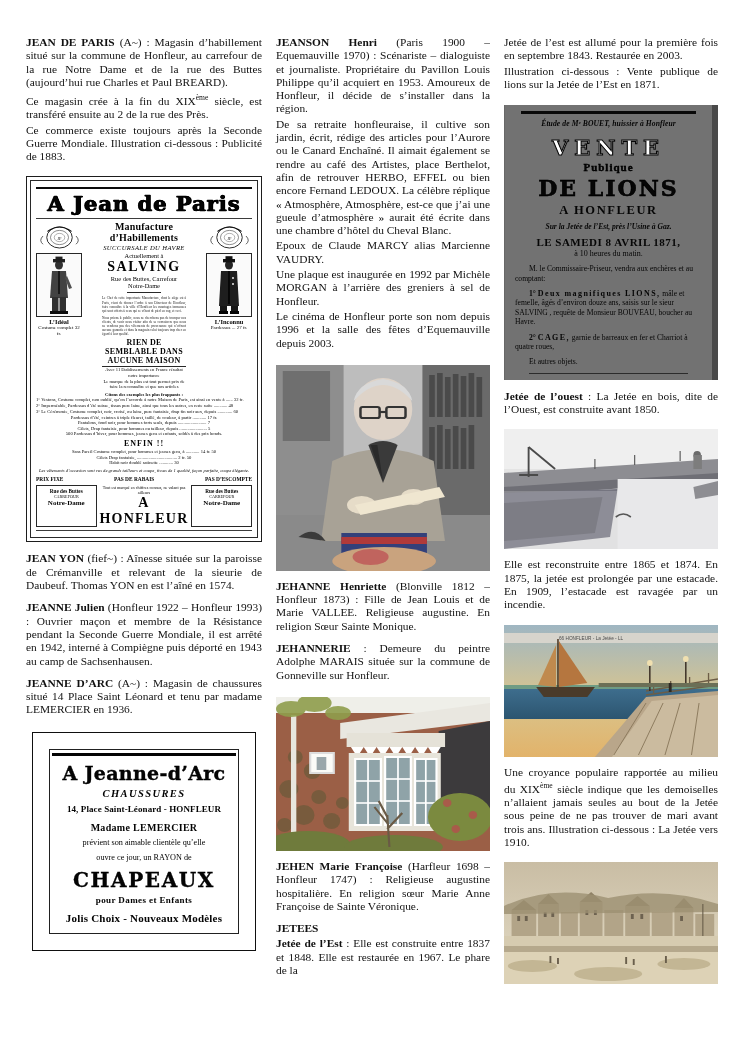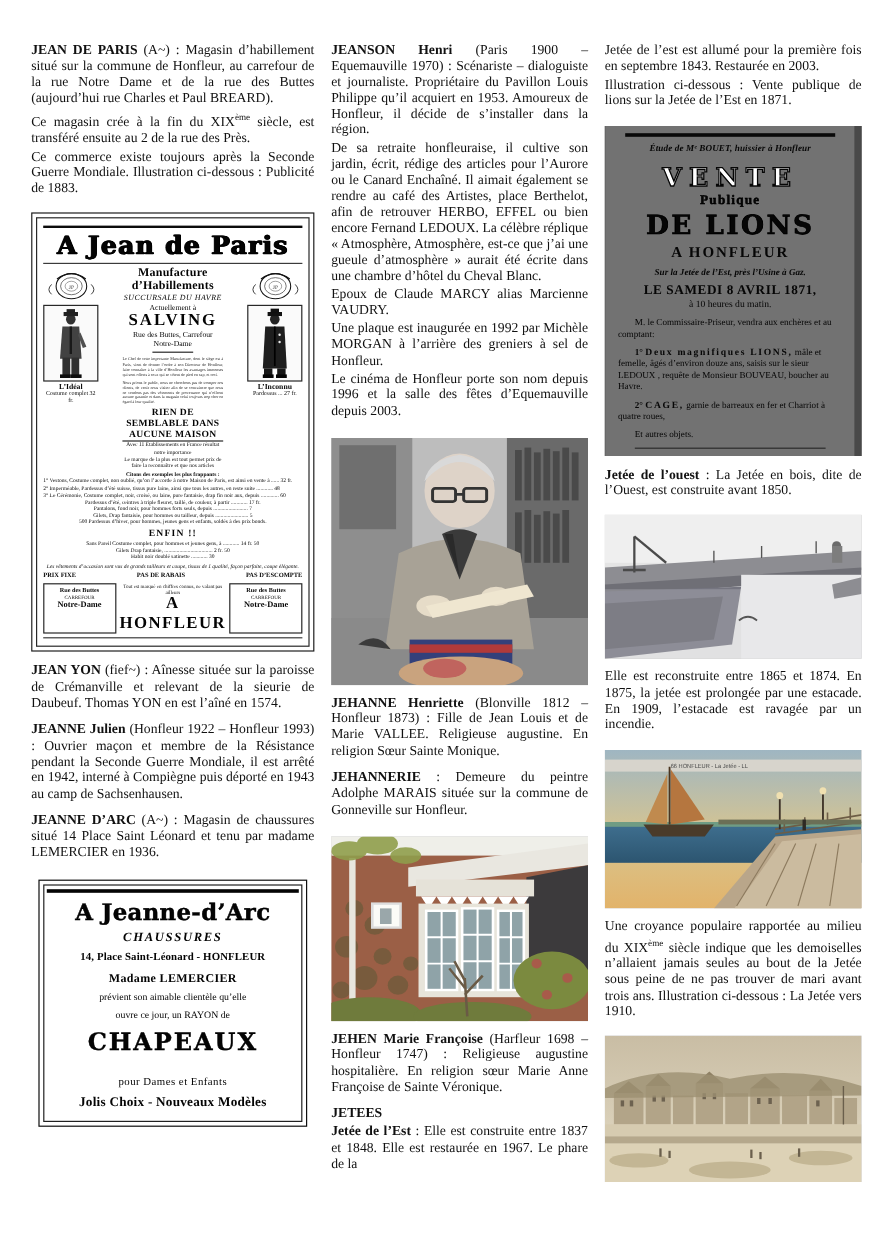--- a/index.html
+++ b/index.html
@@ -62,31 +62,31 @@
   .footrow{display:flex;justify-content:space-between;align-items:stretch;margin-top:3px;gap:3px;}
   .footbox{border:1px solid #333;padding:2px 3px;text-align:center;width:70px;}
   .footbox .a{font-size:5.2px;font-weight:bold;line-height:6px;}
   .footbox .b{font-size:4.2px;}
   .footbox .c{font-size:7px;font-weight:bold;}
   .foot-mid{flex:1;text-align:center;}
   .foot-mid .hon{font-size:14px;font-weight:bold;letter-spacing:1.2px;}
   .foot-mid .sm{font-size:4.2px;line-height:5px;}
   .foot-lbls{display:flex;justify-content:space-between;font-size:5.4px;font-weight:bold;}
   
-  .jda{border:1px solid #1b1b1b;background:#f3f1ec;padding:3px;margin:6px 6px 10px 6px;
+  .jda{border:1px solid #1b1b1b;background:#f3f1ec;padding:16px;margin:6px 6px 10px 6px;
        filter:grayscale(100%) contrast(112%);}
   .jda .inner{border:1px solid #2b2b2b;padding:7px 8px 9px;text-align:center;}
   .jda .topbar{border-top:3px solid #111;margin:-4px -6px 6px -6px;}
   .jda .t1{font-size:19px;font-weight:bold;letter-spacing:.3px;font-family:"DejaVu Serif",serif;-webkit-text-stroke:.35px #000;}
   .jda .t2{font-size:10.5px;font-weight:bold;font-style:italic;letter-spacing:1.4px;margin-top:4px;}
   .jda .t3{font-size:9px;font-weight:bold;letter-spacing:.1px;margin-top:5px;}
   .jda .t4{font-size:10px;font-weight:bold;margin-top:8px;letter-spacing:.3px;}
   .jda .t5{font-size:8.2px;margin-top:4px;line-height:11px;}
   .jda .t6{font-size:20px;font-weight:bold;letter-spacing:1.6px;margin-top:5px;font-family:"DejaVu Serif",serif;-webkit-text-stroke:.3px #000;}
-  .jda .t7{font-size:9px;font-weight:normal;margin-top:16px;letter-spacing:.4px;}
+  .jda .t7{font-size:9px;font-weight:bold;margin-top:3px;letter-spacing:.4px;}
   .jda .t8{font-size:11px;font-weight:bold;margin-top:7px;letter-spacing:.2px;}
   
   .lions{background:#737373;border-left:1px solid #6a6a6a;border-right:6px solid #1d4ed8;
          padding:4px 10px 6px;margin:5px 0 10px 0;filter:grayscale(100%) contrast(110%);text-align:center;}
   .lions .bar{border-top:3px solid #141414;margin:2px 6px 5px;}
   .lions .etude{font-size:7.6px;font-weight:bold;font-style:italic;letter-spacing:.1px;}
   .lions .vente{font-size:21px;font-weight:bold;letter-spacing:6px;margin:7px 0 0;
         color:#fff;-webkit-text-stroke:1.1px #111;text-shadow:0 0 0 #111;font-family:"DejaVu Serif",serif;}
   .lions .pub{font-size:11px;font-weight:bold;letter-spacing:1px;margin-top:1px;
         -webkit-text-stroke:.35px #000;}
@@ -474,21 +474,21 @@
         <div class="pub">Publique</div>
         <div class="delions">DE LIONS</div>
         <div class="ahon">A HONFLEUR</div>
         <div class="surla">Sur la Jetée de l’Est, près l’Usine à Gaz.</div>
         <div class="samedi">LE SAMEDI 8 AVRIL 1871,</div>
         <div class="heures">à 10 heures du matin.</div>
         <div class="para ind">M. le Commissaire-Priseur, vendra aux enchères et au comptant:</div>
         <div class="para ind">
           <b>1°</b>
           <b class="lot">Deux magnifiques LIONS,</b>
-          <span>mâle et femelle, âgés d’environ douze ans, saisis sur le sieur LEDOUX , requête de Monsieur BOUVEAU, boucher au Havre.</span>
+          <span>mâle et femelle, âgés d’environ douze ans, saisis sur le sieur SALVING , requête de Monsieur BOUVEAU, boucher au Havre.</span>
         </div>
         <div class="para ind">
           <b>2°</b>
           <b class="lot">CAGE,</b>
           <span>garnie de barreaux en fer et Charriot à quatre roues,</span>
         </div>
         <div class="para ind">Et autres objets.</div>
         <div class="botbar"></div>
       </div>
 

